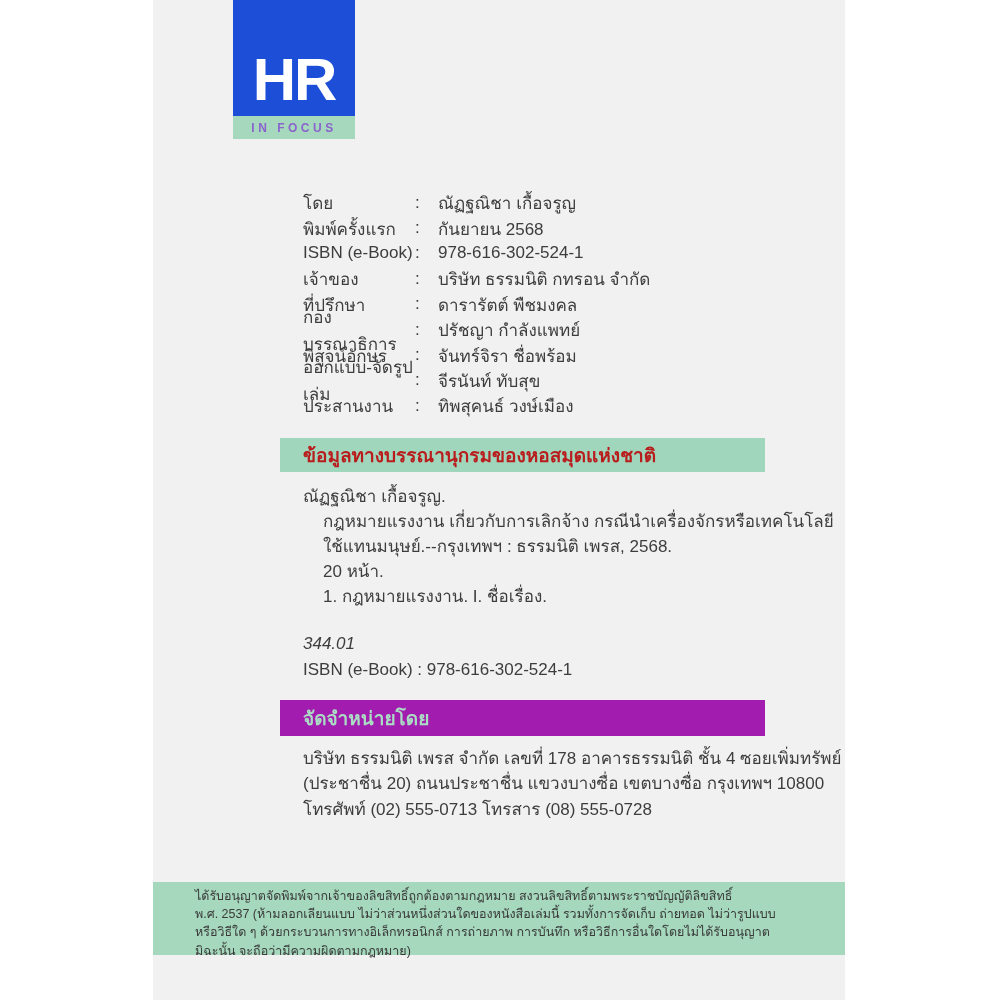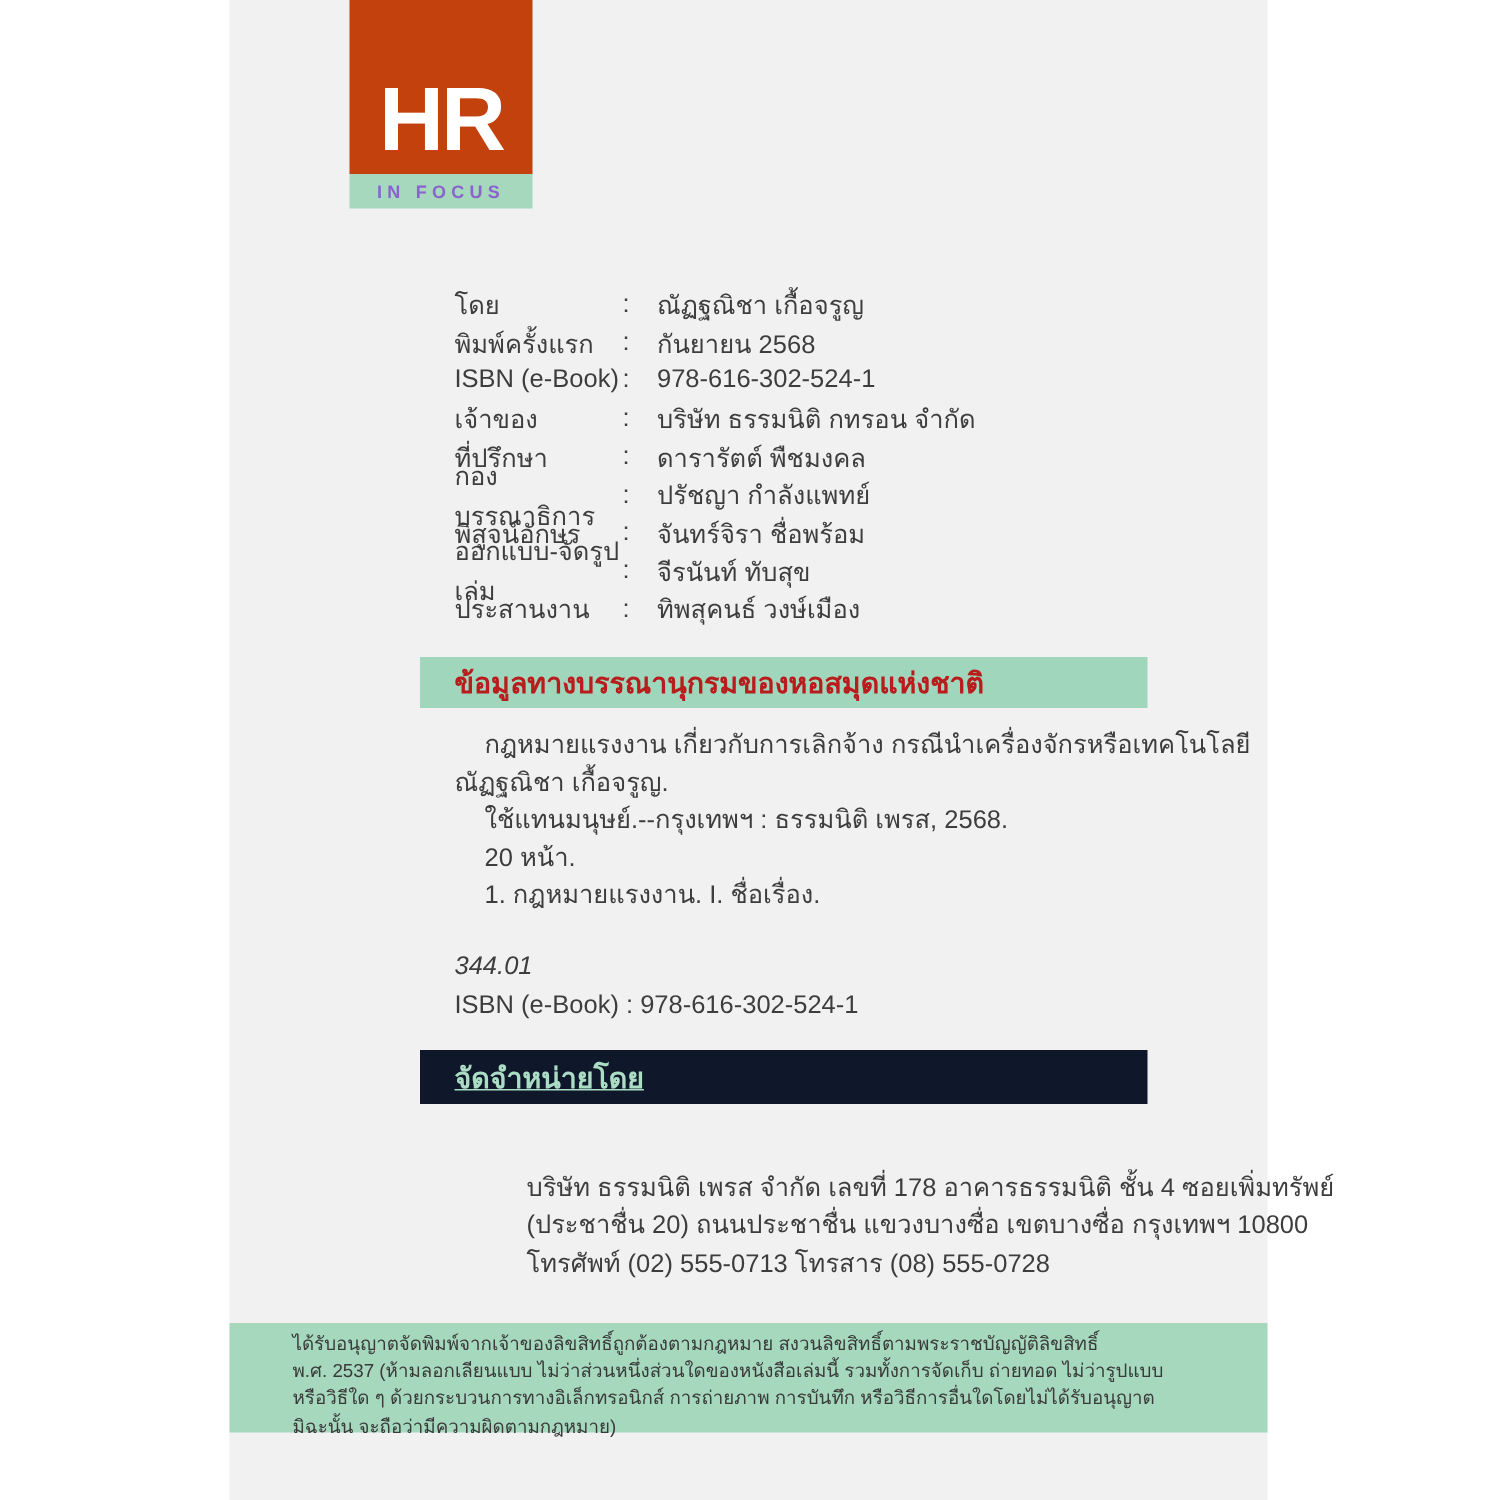--- a/index.html
+++ b/index.html
@@ -10,21 +10,21 @@
     color:#3d3d3d;
     overflow:hidden;
   }
   .page{
     position:absolute;left:153px;top:0;width:692px;height:1000px;
     background:#f1f1f2;
   }
   
   .logo{position:absolute;left:80px;top:0;width:122px;}
   .logo-box{
-    width:122px;height:116px;background:#c2410c;
+    width:122px;height:116px;background:#1d4ed8;
     display:flex;align-items:flex-end;justify-content:center;
   }
   .logo-text{
     color:#ffffff;font-size:60px;font-weight:700;line-height:1;
     letter-spacing:-2px;margin-bottom:6px;
   }
   .logo-tagline{
     width:122px;height:23px;background:#a5d8bd;
     color:#8a63cc;font-size:12px;font-weight:700;
     letter-spacing:3.5px;text-align:center;line-height:24px;
@@ -35,29 +35,29 @@
   .credit-label{width:112px;flex:none;}
   .credit-colon{width:23px;flex:none;}
   .credit-value{flex:1;}
   
   .banner{
     position:absolute;left:127px;width:462px;
     padding-left:23px;font-weight:700;font-size:19px;
     display:flex;align-items:center;
   }
   .banner-green{top:438px;height:34px;background:#a0d6bc;color:#b91c1c;}
-  .banner-purple{top:700px;height:36px;background:#0f172a;color:#abdcc4;text-decoration:underline;}
+  .banner-purple{top:700px;height:36px;background:#a21caf;color:#abdcc4;}
   
   .cip{position:absolute;left:150px;top:484px;width:500px;font-size:17px;line-height:25px;}
   .cip-line{white-space:nowrap;}
   .cip-indent{padding-left:20px;}
   .ddc{position:absolute;left:150px;top:634px;font-size:17px;font-style:italic;}
   .isbn-line{position:absolute;left:150px;top:660px;font-size:17px;}
   
-  .dist{position:absolute;left:150px;top:779px;width:520px;font-size:17px;line-height:25.3px;margin-left:48px;}
+  .dist{position:absolute;left:150px;top:746px;width:520px;font-size:17px;line-height:25.3px;}
   
   .footer{
     position:absolute;left:0;top:882px;width:692px;height:73px;
     background:#a5d8bd;box-sizing:border-box;
     padding:5px 40px 0 42px;
     font-size:12.5px;line-height:18.2px;color:#3a3a3a;
   }
   .footer-line{white-space:nowrap;}
 </style>
 </head>
@@ -116,22 +116,22 @@
     <div class="credit-row">
       <span class="credit-label">ประสานงาน</span>
       <span class="credit-colon">:</span>
       <span class="credit-value">ทิพสุคนธ์ วงษ์เมือง</span>
     </div>
   </div>
 
   <div class="banner banner-green">ข้อมูลทางบรรณานุกรมของหอสมุดแห่งชาติ</div>
 
   <div class="cip">
+    <div class="cip-line">ณัฏฐณิชา เกื้อจรูญ.</div>
     <div class="cip-line cip-indent">กฎหมายแรงงาน เกี่ยวกับการเลิกจ้าง กรณีนำเครื่องจักรหรือเทคโนโลยี</div>
-    <div class="cip-line">ณัฏฐณิชา เกื้อจรูญ.</div>
     <div class="cip-line cip-indent">ใช้แทนมนุษย์.--กรุงเทพฯ : ธรรมนิติ เพรส, 2568.</div>
     <div class="cip-line cip-indent">20 หน้า.</div>
     <div class="cip-line cip-indent">1. กฎหมายแรงงาน. I. ชื่อเรื่อง.</div>
   </div>
 
   <div class="ddc">344.01</div>
   <div class="isbn-line">ISBN (e-Book) : 978-616-302-524-1</div>
 
   <div class="banner banner-purple">จัดจำหน่ายโดย</div>
 

